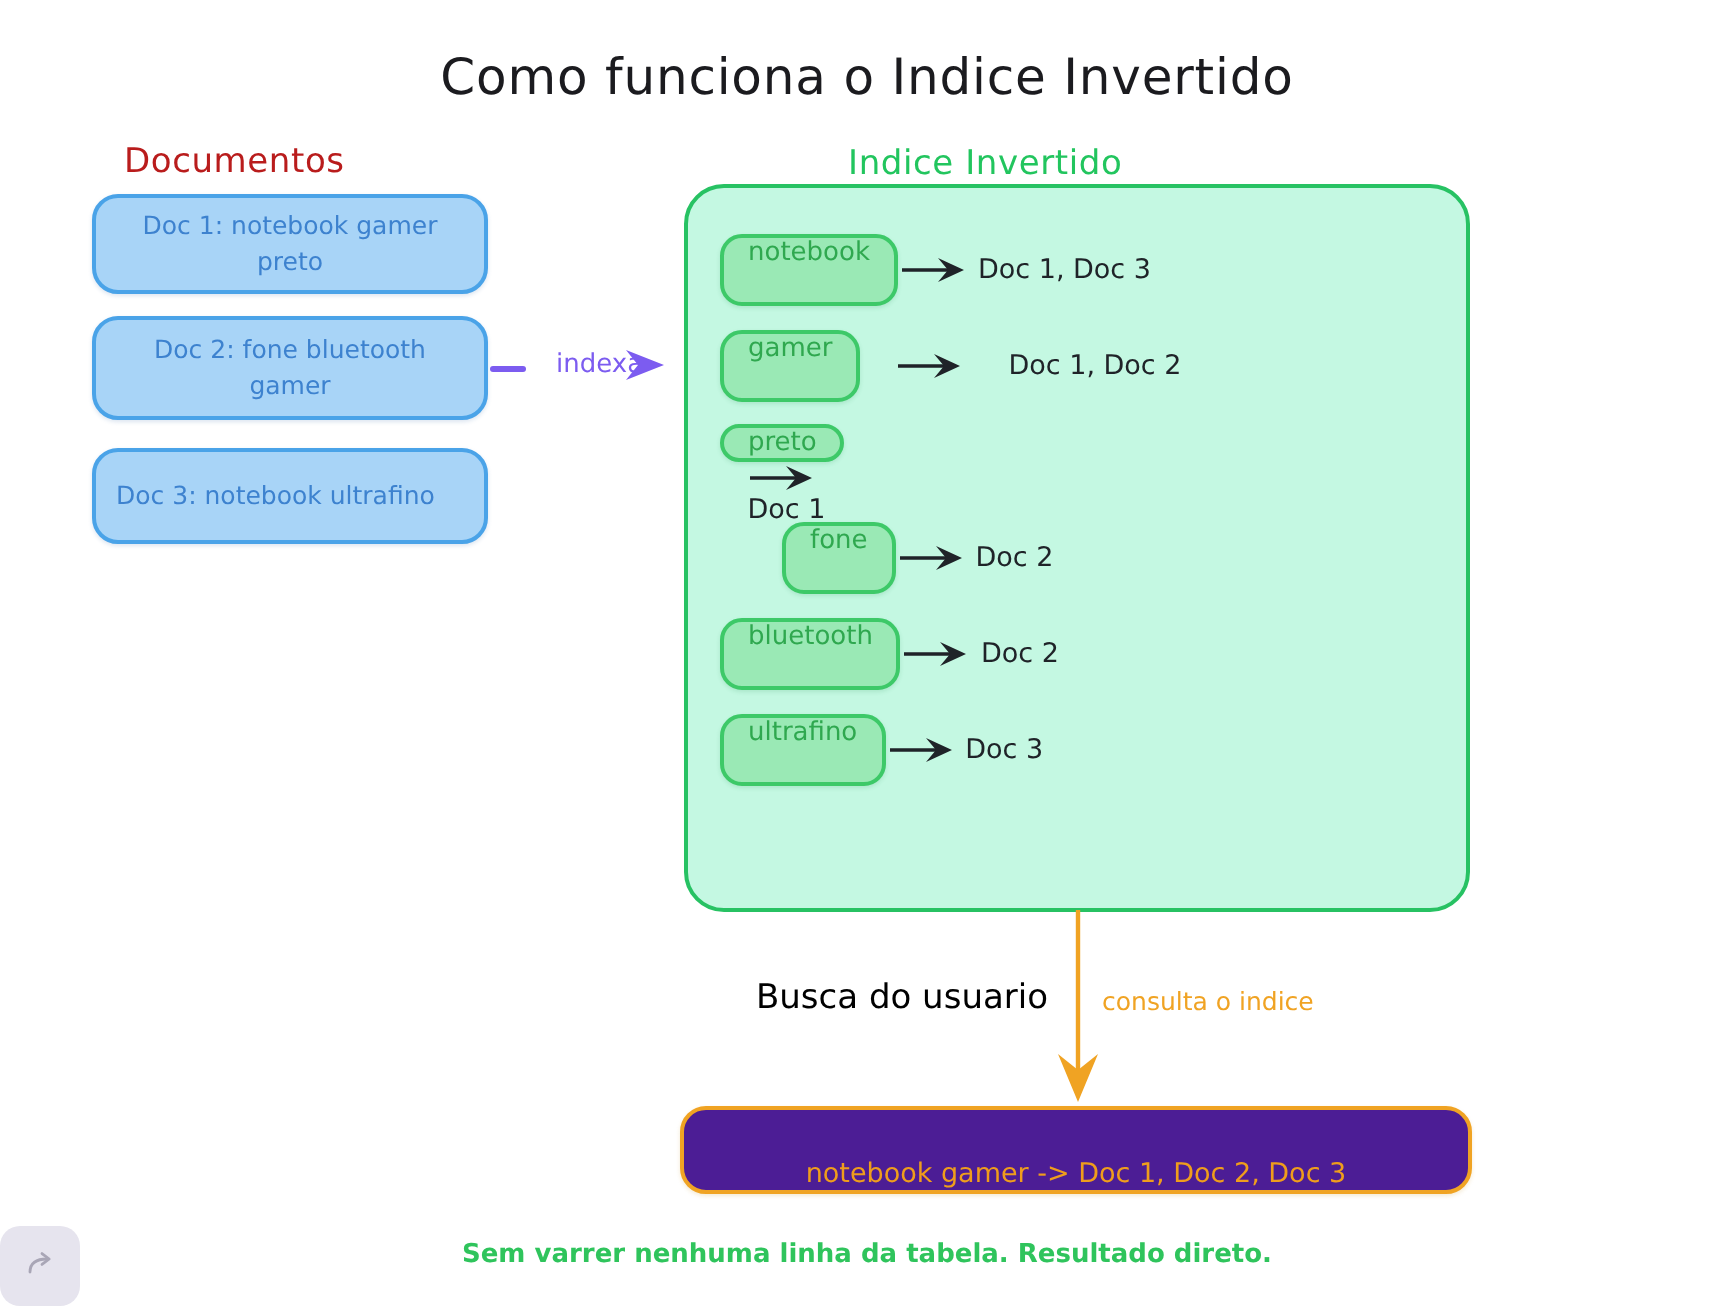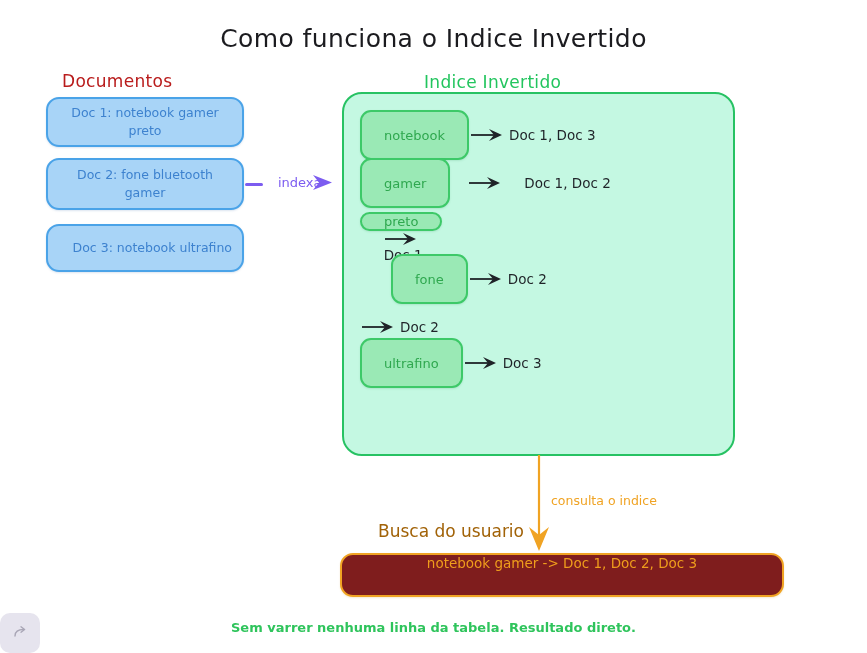--- a/index.html
+++ b/index.html
@@ -63,21 +63,21 @@
     width: 198px;
     background: #a8d4f7;
     border: 2px solid #4aa3e8;
     border-radius: 13px;
     color: #3d82cf;
     font-size: 12.5px;
     line-height: 1.45;
     text-align: center;
     display: flex;
     align-items: center;
-    justify-content: flex-end;
+    justify-content: flex-start;
     padding: 4px 10px;
     box-shadow: 0 1px 2px rgba(60,110,170,0.18);
   }
   .doc-card.d1 { top: 97px;  height: 50px; }
   .doc-card.d2 { top: 158px; height: 52px; }
   .doc-card.d3 { top: 224px; height: 48px; }
 
   
   .indexa-line {
     position: absolute;
@@ -124,25 +124,25 @@
     align-items: center;
     height: 38px;
   }
   .term-box {
     box-sizing: border-box;
     background: #9ae9b5;
     border: 2px solid #3dc968;
     border-radius: 11px;
     color: #2fa84f;
     font-size: 13px;
-    height: 50px;
-    display: flex;
-    align-items: center;
+    height: 36px;
+    display: flex;
+    align-items: flex-start;
     justify-content: center;
-    padding: 0 22px;
+    padding: 0 12px;
     white-space: nowrap;
     box-shadow: 0 1px 2px rgba(40,140,80,0.16);
   }
   .term-arrow {
     width: 34px;
     height: 16px;
     margin-left: 2px;
     flex: none;
   }
   .term-docs {
@@ -159,45 +159,44 @@
     left: 524px;
     top: 455px;
     width: 30px;
     height: 100px;
   }
   .busca-label {
     position: absolute;
     left: 378px;
     top: 489px;
     font-size: 17px;
-    color: #a16207;
-    white-space: nowrap;
-    margin-top: 32px;
+    color: #000000;
+    white-space: nowrap;
   }
   .consulta-label {
     position: absolute;
     left: 551px;
     top: 493px;
     font-size: 12.5px;
     color: #f0a323;
     white-space: nowrap;
   }
 
   .search-box {
     position: absolute;
     left: 340px;
     top: 553px;
-    width: 444px;
+    width: 396px;
     height: 44px;
     box-sizing: border-box;
-    background: #7f1d1d;
+    background: #4c1d95;
     border: 2px solid #f0a323;
     border-radius: 13px;
     display: flex;
-    align-items: flex-start;
+    align-items: flex-end;
     justify-content: center;
     color: #ef9d1c;
     font-size: 13.5px;
     white-space: nowrap;
     box-shadow: 0 1px 2px rgba(200,150,40,0.2);
   }
 
   .footer-note {
     position: absolute;
     left: 0;
@@ -292,28 +291,31 @@
         <span>fone</span>
       </div>
       <svg class="term-arrow" viewBox="0 0 34 16">
         <path d="M0 8 L26 8" stroke="#1f2328" stroke-width="1.8" fill="none"></path>
         <path d="M18 2 L31 8 L18 14 L23 8 Z" fill="#1f2328"></path>
       </svg>
       <span class="term-docs">Doc 2</span>
     </div>
 
     <div class="term-row" style="top:214px;">
+      <div class="term-box">
+        <span>bluetooth</span>
+      </div>
       <svg class="term-arrow" viewBox="0 0 34 16">
         <path d="M0 8 L26 8" stroke="#1f2328" stroke-width="1.8" fill="none"></path>
         <path d="M18 2 L31 8 L18 14 L23 8 Z" fill="#1f2328"></path>
       </svg>
       <span class="term-docs">Doc 2</span>
     </div>
 
-    <div class="term-row" style="top:250px;">
+    <div class="term-row" style="top:262px;">
       <div class="term-box">
         <span>ultrafino</span>
       </div>
       <svg class="term-arrow" viewBox="0 0 34 16">
         <path d="M0 8 L26 8" stroke="#1f2328" stroke-width="1.8" fill="none"></path>
         <path d="M18 2 L31 8 L18 14 L23 8 Z" fill="#1f2328"></path>
       </svg>
       <span class="term-docs">Doc 3</span>
     </div>
 

